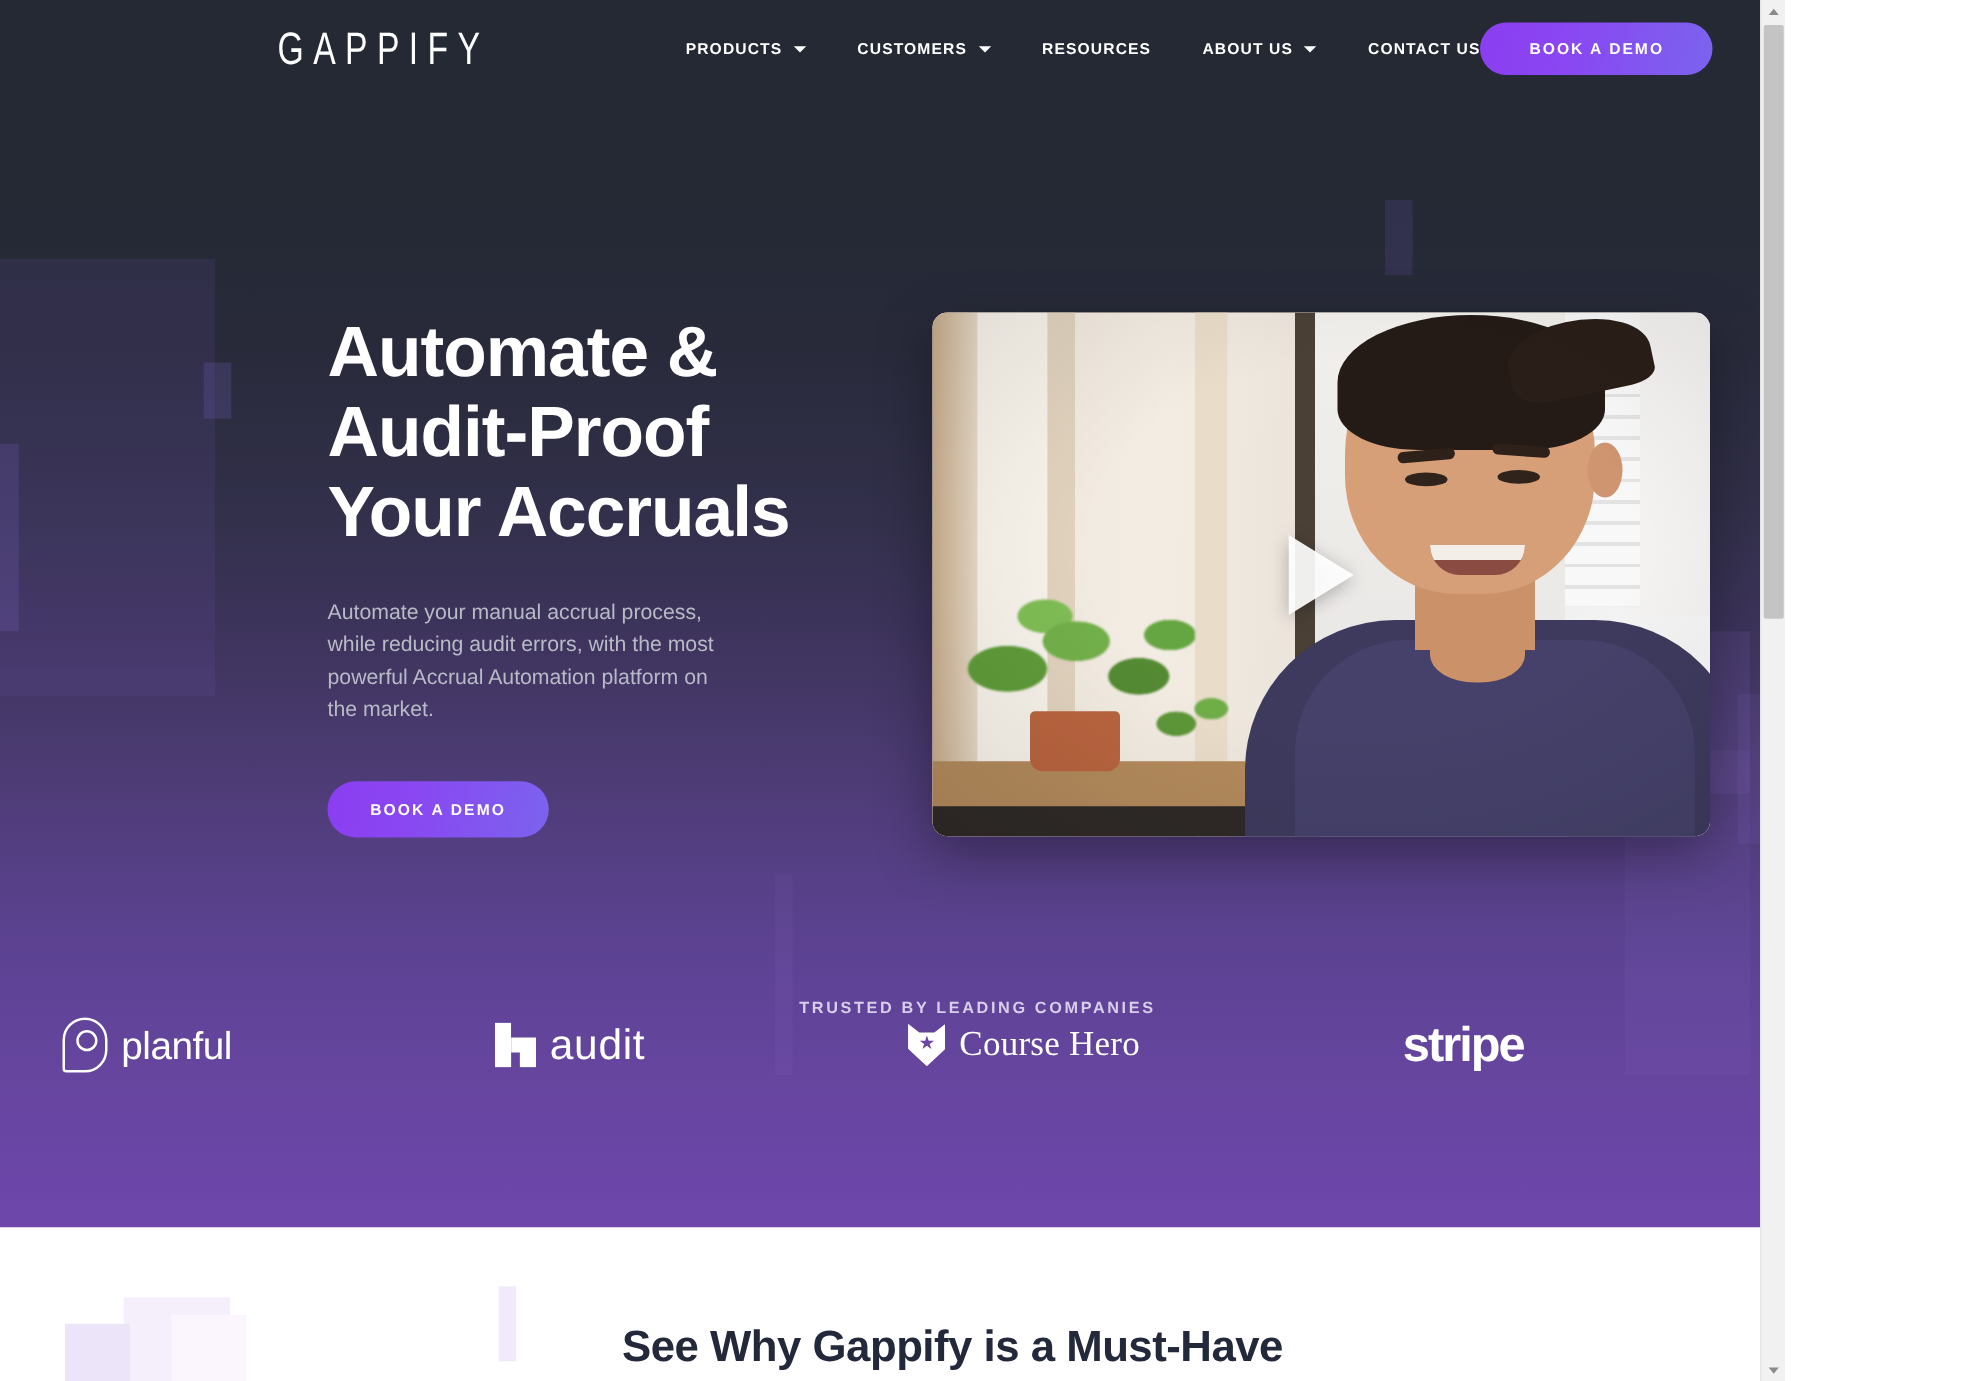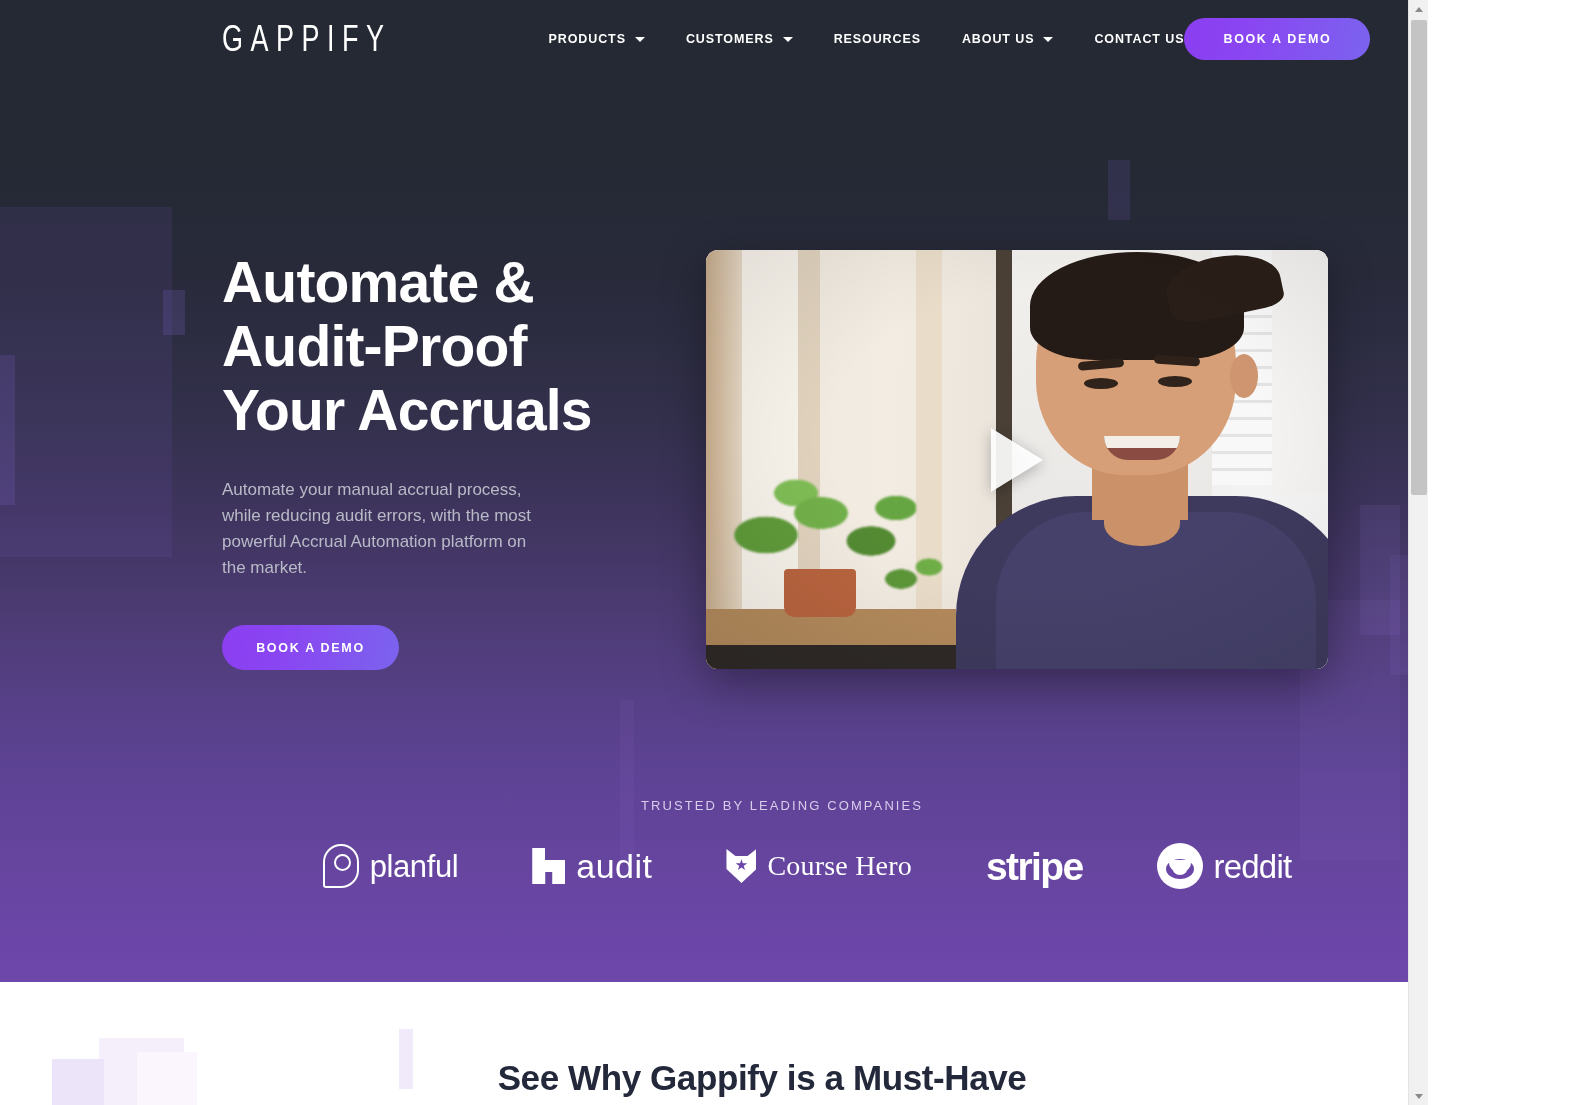--- a/index.html
+++ b/index.html
@@ -123,21 +123,21 @@
   .btn-demo.hero   { width:177px; height:45px; letter-spacing:1.7px; }
 
   
   .hero-inner {
     position:relative;
     z-index:4;
     display:flex;
     padding-left:222px;
     padding-top:172px;
   }
-  .hero-left { width:470px; }
+  .hero-left { width:470px;margin-left:40px; }
   .hero-title {
     color:#ffffff;
     font-size:57px;
     line-height:64px;
     font-weight:700;
     letter-spacing:-0.8px;
   }
   .hero-sub {
     margin-top:35px;
     color:#b9bac7;
@@ -213,28 +213,27 @@
   
   .trusted {
     position:relative;
     z-index:4;
     margin-top:128px;
     text-align:center;
   }
   .trusted-label {
     color:#d8cdeb;
     font-size:13px;
-    font-weight:400;
+    font-weight:700;
     letter-spacing:2.1px;
   }
   .logos {
-    margin-top:30px;
-    display:flex;
-    align-items:center;
-    justify-content:center;
+    display:flex;
+    align-items:center;
+    justify-content:space-between;
     gap:74px;
     padding-left:50px;
   }
   .logo-item {
     display:flex;
     align-items:center;
     gap:11px;
     color:#ffffff;
     cursor:pointer;
   }

